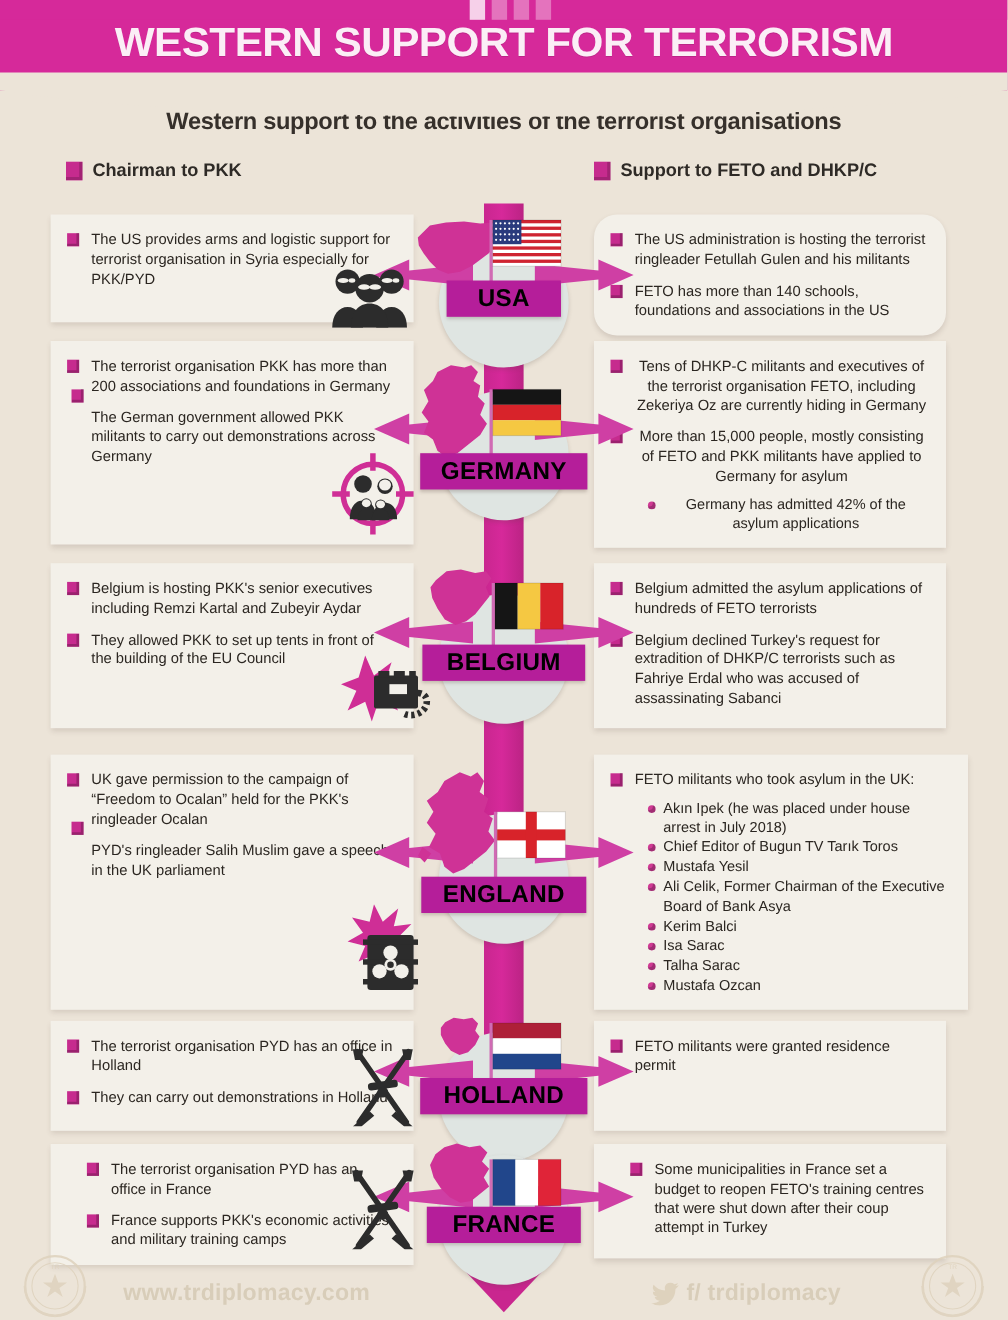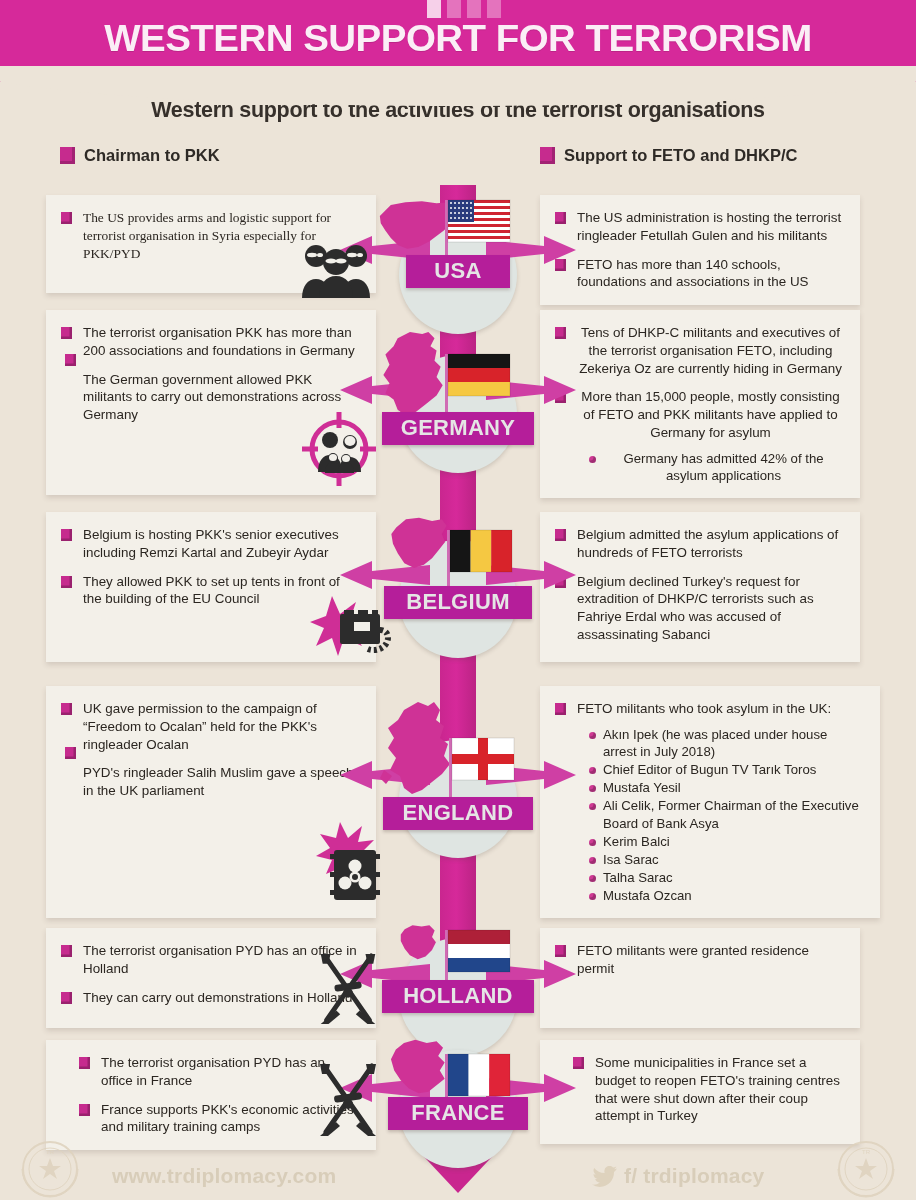--- a/index.html
+++ b/index.html
@@ -156,21 +156,21 @@
     box-shadow: 0 2px 4px rgba(80,70,60,0.2);
   }
   .hub-map {
     position: absolute; z-index: 4;
     fill: #cf3296;
   }
   .hub-flag { position: absolute; z-index: 5; }
   .country-label {
     position: absolute; z-index: 6;
     background: #b51e9a;
-    color: #e5e5e5;
+    color: #000000;
     font-size: 22px;
     font-weight: 700;
     letter-spacing: 0.3px;
     padding: 3px 13px 4px 13px;
     white-space: nowrap;
     box-shadow: 0 2px 3px rgba(80,60,50,0.25);
     text-align: center;
   }
   .arrow-l, .arrow-r { position: absolute; z-index: 4; }
 
@@ -226,26 +226,26 @@
       <span class="legend-swatch"></span>
       <span>Support to FETO and DHKP/C</span>
     </div>
   </div>
 
   <div class="spine"></div>
   <div class="spine-arrow"></div>
 
   <div id="rows-host">
       <div class="row">
-        <div class="card left" style="top:195px;width:330px;min-height:98px;font-family:Liberation Serif, serif;">
+        <div class="card left" style="top:195px;width:330px;min-height:98px;">
             <ul class="bullets">
             <li class=""><span>The US provides arms and logistic support for terrorist organisation in Syria especially for PKK/PYD</span></li>
           </ul>
         </div>
-        <div class="card right" style="top:195px;width:320px;min-height:98px;">
+        <div class="card right" style="top:195px;width:320px;min-height:98px;border-radius:21px;">
             <ul class="bullets">
             <li class=""><span>The US administration is hosting the terrorist ringleader Fetullah Gulen and his militants</span></li>
             <li class=""><span>FETO has more than 140 schools, foundations and associations in the US</span></li>
           </ul>
         </div>
         <div class="arrow-l" style="left:338px;top:232px;"><svg width="92" height="36" viewBox="0 0 92 36">
     <path d="M92 8 L34 14 L34 4 L2 18 L34 32 L34 22 L92 28 Z" fill="#cf3fa4"></path>
           </svg></div>
         <div class="arrow-r" style="left:486px;top:232px;"><svg width="92" height="36" viewBox="0 0 92 36">
     <path d="M0 8 L58 14 L58 4 L90 18 L58 32 L58 22 L0 28 Z" fill="#cf3fa4"></path>

